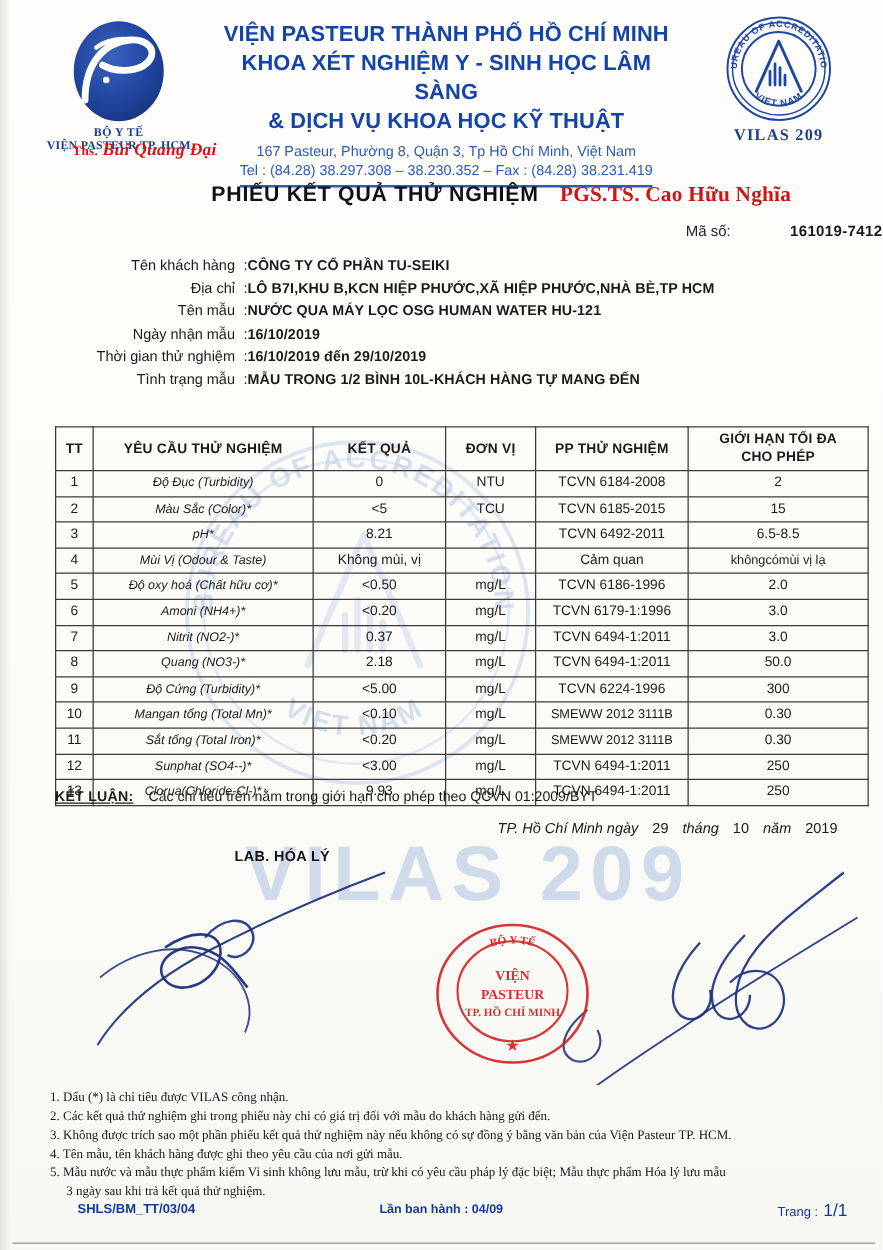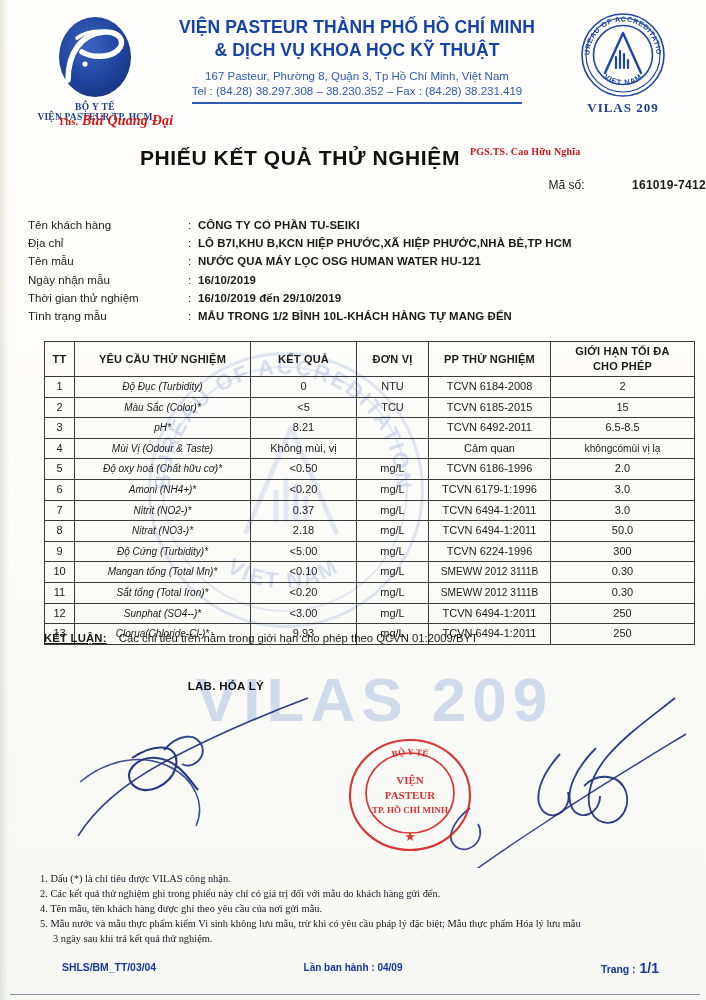--- a/index.html
+++ b/index.html
@@ -74,27 +74,27 @@
   }
   .seal-wrap{position:absolute;left:548px;top:12px;width:150px;text-align:center;}
   .seal{width:86px;height:86px;margin:0 auto;position:relative;}
   .seal-label{
     margin-top:2px;font-size:13px;font-weight:bold;color:#1d3f8f;
     letter-spacing:1px;font-family:"Liberation Serif",serif;
   }
   
   .doc-title{
     position:absolute;left:0;top:146px;width:600px;text-align:center;
-    font-size:21px;font-weight:bold;letter-spacing:.6px;color:#111;
+    font-size:17px;font-weight:bold;letter-spacing:.6px;color:#111;
   }
   .ma-so{position:absolute;left:0;top:178px;width:706px;text-align:right;font-size:12px;}
   .ma-so .lbl{color:#222;}
   .ma-so .val{font-weight:bold;margin-left:44px;letter-spacing:.3px;}
   
-  .info{position:absolute;left:28px;top:218px;width:660px;font-size:11.6px;}
+  .info{position:absolute;left:28px;top:206px;width:660px;font-size:11.6px;text-align:right;}
   .info-row{display:flex;align-items:baseline;margin-bottom:5.2px;}
   .info-label{width:160px;flex:0 0 160px;color:#1c1c1c;}
   .info-colon{width:10px;flex:0 0 10px;}
   .info-value{font-weight:bold;letter-spacing:.1px;font-size:11.4px;}
   
   .tbl-wrap{position:absolute;left:44px;top:341px;width:656px;}
   table.results{
     width:618px;border-collapse:collapse;table-layout:fixed;
     font-size:11px;background:transparent;border-radius:12px;
   }
@@ -134,22 +134,22 @@
     font-size:13px;font-weight:bold;color:#d01a1a;letter-spacing:.3px;margin-top:1px;
     font-family:"Liberation Serif",serif;
   }
   .sig-name-left{
     position:absolute;left:58px;top:113px;width:240px;text-align:left;
     font-size:14px;color:#d41515;font-style:italic;font-weight:bold;
     font-family:"Liberation Serif",serif;letter-spacing:.2px;
   }
   .sig-name-left .ths{font-size:10.5px;font-style:normal;font-weight:bold;}
   .sig-name-right{
-    position:absolute;left:470px;top:146px;width:230px;text-align:left;
-    font-size:10px;color:#c91616;font-weight:bold;
+    position:absolute;left:448px;top:146px;width:230px;text-align:left;
+    font-size:17px;color:#c91616;font-weight:bold;
     font-family:"Liberation Serif",serif;letter-spacing:.2px;
   }
   .ink{position:absolute;pointer-events:none;}
   .stamp{position:absolute;left:345px;top:736px;width:130px;height:118px;pointer-events:none;}
   
   .notes{
     position:absolute;left:40px;top:872px;width:648px;
     font-size:10.4px;line-height:14.6px;color:#15181c;
     font-family:"Liberation Serif",serif;
   }
@@ -159,21 +159,21 @@
     position:absolute;left:0;top:962px;width:698px;height:34px;
   }
   .f-code{
     position:absolute;left:62px;top:0;font-size:10.4px;font-weight:bold;color:#14399b;
   }
   .f-issue{
     position:absolute;left:0;top:0;width:706px;text-align:center;
     font-size:10px;font-weight:bold;color:#14399b;
   }
   .f-page{
-    position:absolute;right:39px;top:-2px;font-size:10.4px;font-weight:bold;color:#14399b;
+    position:absolute;right:20px;top:-2px;font-size:10.4px;font-weight:normal;color:#14399b;
   }
   .f-page .num{font-size:14px;margin-left:4px;}
   .bottom-rule{
     position:absolute;left:10px;top:994px;width:690px;height:1.4px;background:#6a7a93;opacity:.8;
   }
   .edge-shadow{
     position:absolute;left:0;top:0;width:9px;height:1000px;
     background:linear-gradient(90deg,#dcdcd6 0%,rgba(255,255,255,0) 100%);
     opacity:.7;pointer-events:none;
   }
@@ -216,20 +216,21 @@
           <path d="M25 24 C36 16 56 14 68 24" fill="none" stroke="#ffffff" stroke-width="3.6" stroke-linecap="round"></path>
           <circle cx="33" cy="50" r="2.6" fill="#ffffff"></circle>
         </svg>
       </div>
       <div class="logo-org1">BỘ Y TẾ</div>
       <div class="logo-org2">VIỆN PASTEUR TP. HCM</div>
     </div>
 
     <div class="head-center">
       <div class="h-line h1">VIỆN PASTEUR THÀNH PHỐ HỒ CHÍ MINH</div>
+      <div class="h-line h2">KHOA XÉT NGHIỆM Y - SINH HỌC LÂM SÀNG</div>
       <div class="h-line h3">&amp; DỊCH VỤ KHOA HỌC KỸ THUẬT</div>
       <div class="addr">167 Pasteur, Phường 8, Quận 3, Tp Hồ Chí Minh, Việt Nam</div>
       <div class="addr" style="margin-top:0">Tel : (84.28) 38.297.308  –  38.230.352  –  Fax : (84.28) 38.231.419</div>
       <div class="addr-rule"></div>
     </div>
 
     <div class="seal-wrap">
       <div class="seal">
         <svg width="86" height="86" viewBox="0 0 86 86">
           <circle cx="43" cy="43" r="41" fill="none" stroke="#1d47a4" stroke-width="1.6"></circle>
@@ -367,21 +368,21 @@
         <tr>
           <td>7</td>
           <td class="name">Nitrit (NO2-)*</td>
           <td class="res">0.37</td>
           <td>mg/L</td>
           <td>TCVN 6494-1:2011</td>
           <td>3.0</td>
         </tr>
         <tr>
           <td>8</td>
-          <td class="name">Nitrat (NO3-)*</td>
+          <td class="name">Quang (NO3-)*</td>
           <td class="res">2.18</td>
           <td>mg/L</td>
           <td>TCVN 6494-1:2011</td>
           <td>50.0</td>
         </tr>
         <tr>
           <td>9</td>
           <td class="name">Độ Cứng (Turbidity)*</td>
           <td class="res">&lt;5.00</td>
           <td>mg/L</td>
@@ -422,20 +423,28 @@
         </tr>
       </tbody>
     </table>
   </div>
 
   <div class="conclusion">
     <span class="kl-label">KẾT LUẬN:</span>
     <span class="kl-text">Các chỉ tiêu trên nằm trong giới hạn cho phép theo QCVN 01:2009/BYT</span>
   </div>
 
+  <div class="date-line">
+    <span>TP. Hồ Chí Minh ngày</span>
+    <span class="dv">29</span>
+    <span>tháng</span>
+    <span class="dv">10</span>
+    <span>năm</span>
+    <span class="dv">2019</span>
+  </div>
 
   <div class="sig">
     <div class="sig-left">
       <div class="sig-title">LAB. HÓA LÝ</div>
     </div>
   </div>
 
   <svg class="ink" style="left:60px;top:686px;" width="340" height="170">
     <path d="M248 12 C200 30 150 52 108 74 C70 94 38 118 18 150" stroke="#1b2f7a" stroke-width="1.6" fill="none" opacity=".92"></path>
     <path d="M72 72 C96 56 120 58 116 80 C112 100 84 112 72 98 C62 86 78 70 96 72 C118 74 128 92 138 104" stroke="#1b2f7a" stroke-width="2.1" fill="none" opacity=".95"></path>
@@ -476,20 +485,24 @@
   <div class="notes">
     <div class="note">
       <span>1.</span>
       <span>Dấu (*) là chỉ tiêu được VILAS công nhận.</span>
     </div>
     <div class="note">
       <span>2.</span>
       <span>Các kết quả thử nghiệm ghi trong phiếu này chỉ có giá trị đối với mẫu do khách hàng gửi đến.</span>
     </div>
     <div class="note">
+      <span>3.</span>
+      <span>Không được trích sao một phần phiếu kết quả thử nghiệm này nếu không có sự đồng ý bằng văn bản của Viện Pasteur TP. HCM.</span>
+    </div>
+    <div class="note">
       <span>4.</span>
       <span>Tên mẫu, tên khách hàng được ghi theo yêu cầu của nơi gửi mẫu.</span>
     </div>
     <div class="note">
       <span>5.</span>
       <span>Mẫu nước và mẫu thực phẩm kiểm Vi sinh không lưu mẫu, trừ khi có yêu cầu pháp lý đặc biệt; Mẫu thực phẩm Hóa lý lưu mẫu</span>
       <span class="cont">3 ngày sau khi trả kết quả thử nghiệm.</span>
     </div>
   </div>
 

